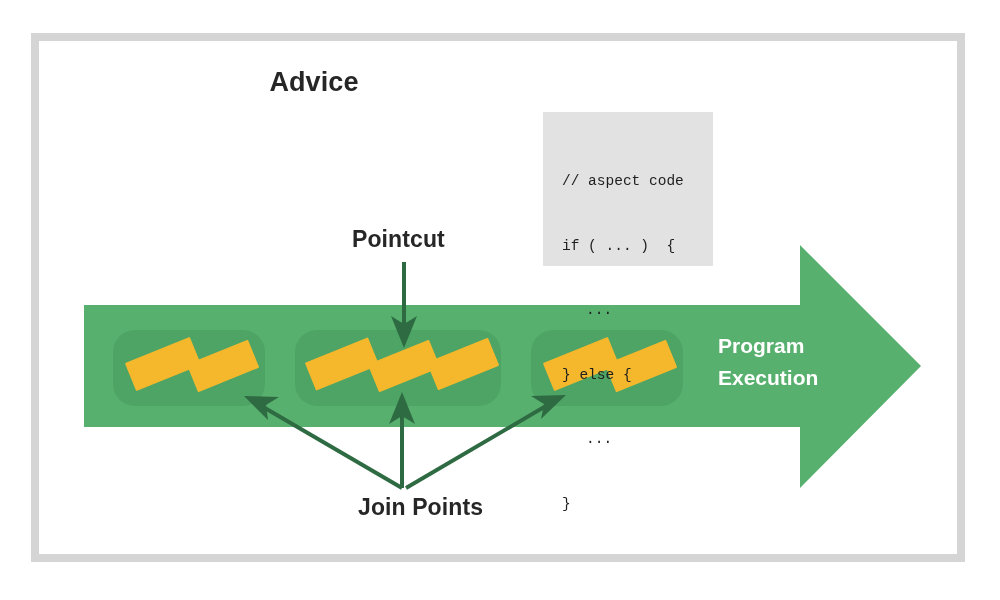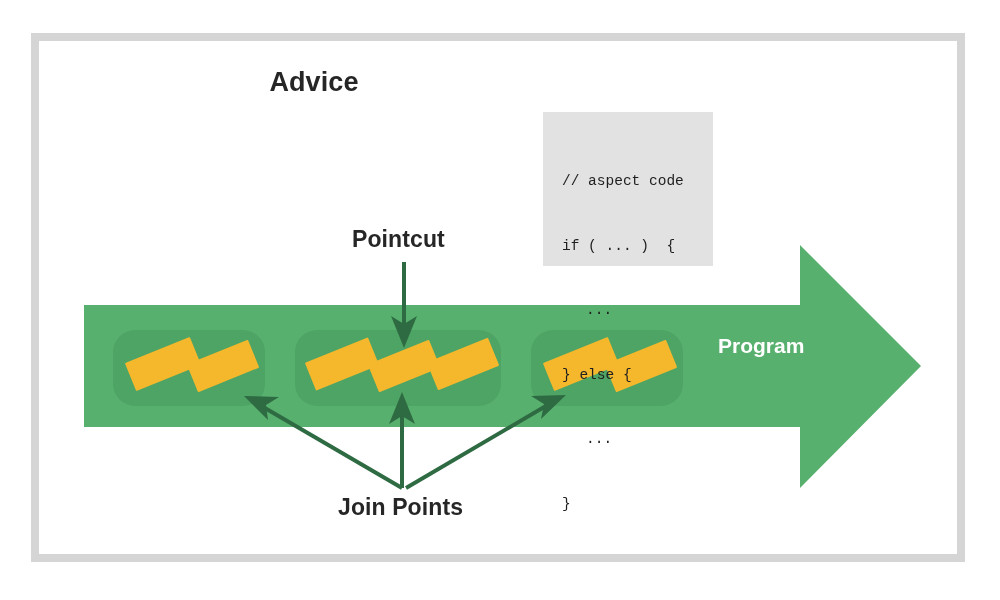--- a/index.html
+++ b/index.html
@@ -46,21 +46,21 @@
     text-align: center;
     font-size: 27px;
   }
   #advice-title-inner { display: inline-block; margin-left: -372px; }
   #pointcut-label {
     left: 352px;
     top: 226px;
     font-size: 23px;
   }
   #joinpoints-label {
-    left: 338px;
+    left: 358px;
     top: 494px;
     font-size: 23px;
   }
   #advice-box {
     position: absolute;
     left: 543px;
     top: 112px;
     width: 170px;
     height: 154px;
     background: #e2e2e2;
@@ -150,15 +150,16 @@
     <div class="code-line code-indent">...</div>
     <div class="code-line">}</div>
   </div>
 
   <div class="label" id="pointcut-label">Pointcut</div>
 
   <div class="label" id="joinpoints-label">Join Points</div>
 
   <div id="program-exec-text">
     <div>Program</div>
+    <div>Execution</div>
   </div>
 
 </div>
 
 </body></html>

